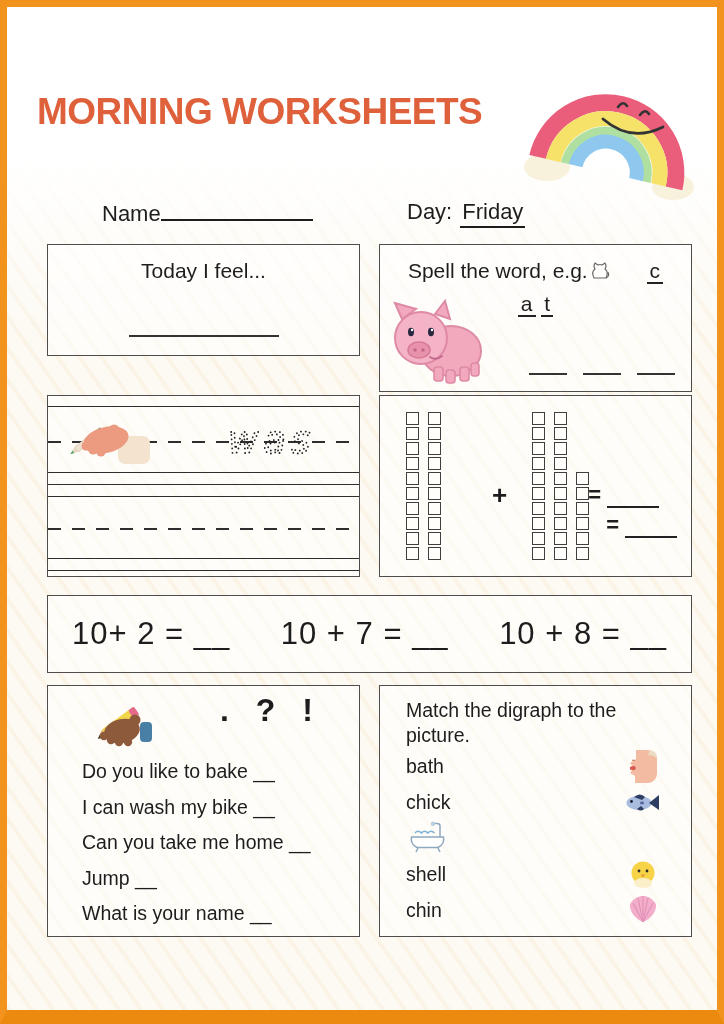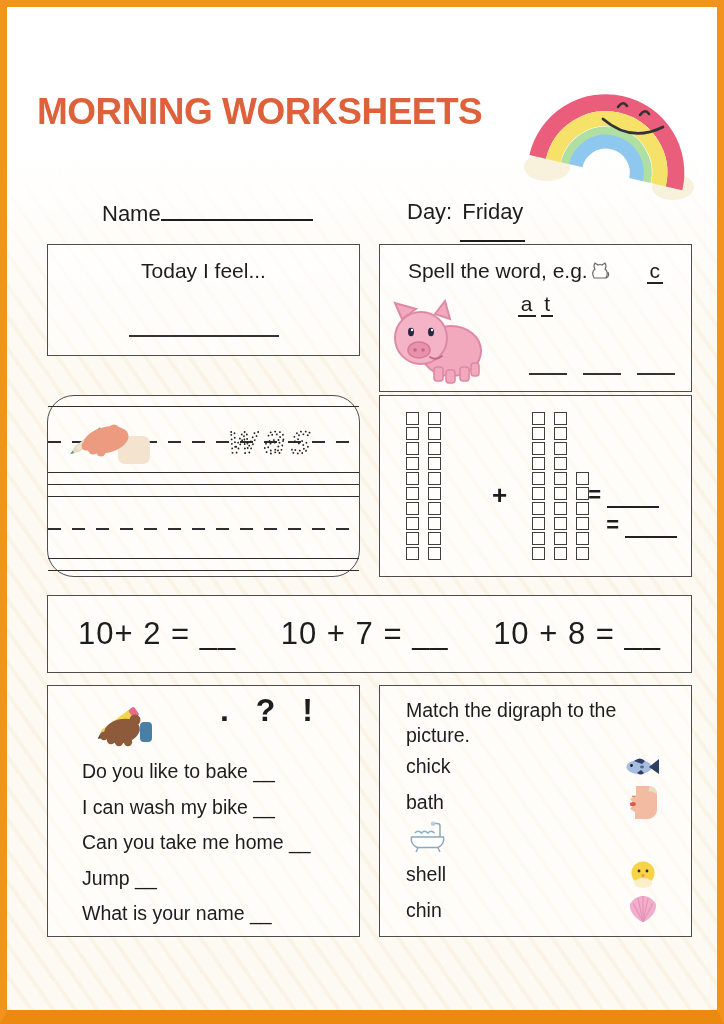--- a/index.html
+++ b/index.html
@@ -10,55 +10,55 @@
       linear-gradient(#ffffff 0px,#ffffff 150px,rgba(255,255,255,0) 330px),
       repeating-linear-gradient(55deg, rgba(240,220,186,0.22) 0 4px, rgba(255,255,255,0) 4px 18px),
       #FDFAF3;
     font-family:"Liberation Sans", sans-serif;color:#1d1d1d;overflow:hidden;
   }
   .title{position:absolute;left:30px;top:84px;font-size:37px;font-weight:900;color:#DE613B;letter-spacing:-0.5px;}
   .rainbow{position:absolute;left:510px;top:64px;}
   .name-row{position:absolute;left:95px;top:192px;display:flex;align-items:baseline;font-size:22px;}
   .name-blank{display:inline-block;width:152px;border-bottom:2px solid #1d1d1d;height:20px;}
   .day-row{position:absolute;left:400px;top:192px;display:flex;align-items:baseline;font-size:22px;gap:8px;}
-  .day-value{border-bottom:2px solid #1d1d1d;padding:0 2px 15px 2px;}
+  .day-value{border-bottom:2px solid #1d1d1d;padding:0 2px 1px 2px;}
   .wbox{position:absolute;border:1.6px solid #4d4d4d;background:rgba(255,255,255,0.55);box-sizing:border-box;}
   
   .box-feelings{left:40px;top:237px;width:313px;height:112px;}
   .feelings-title{text-align:center;margin-top:14px;font-size:21px;}
   .feelings-blank{position:absolute;left:50%;transform:translateX(-50%);bottom:18px;width:150px;border-bottom:2px solid #333;}
   
   .box-spell{left:372px;top:237px;width:313px;height:148px;}
   .spell-head{text-align:center;margin-top:10px;font-size:21px;line-height:31px;}
   .spell-letter{border-bottom:2px solid #222;padding:0 3px;}
   .spell-c{margin-left:30px;}
   .cat-icon{display:inline-block;vertical-align:-2px;margin-left:1px;}
   .pig-icon{position:absolute;left:8px;bottom:4px;}
   .spell-blanks{position:absolute;right:16px;bottom:16px;display:flex;gap:16px;}
   .spell-blank{width:38px;border-bottom:2.2px solid #333;}
   
-  .box-handwriting{left:40px;top:388px;width:313px;height:182px;border-radius:27px;}
+  .box-handwriting{left:40px;top:388px;width:313px;height:182px;}
   .hw-line{position:absolute;left:0;right:0;height:0;border-top:1.6px solid #2e2e2e;}
   .hw-dash{position:absolute;left:0;right:0;height:2.2px;background:repeating-linear-gradient(90deg,#2e2e2e 0 13px,transparent 13px 24px);}
   .hw-hand{position:absolute;left:14px;top:16px;}
   .hw-trace{position:absolute;left:178px;top:22px;}
   
   .box-blocks{left:372px;top:388px;width:313px;height:182px;}
   .blocks-group{position:absolute;bottom:16px;display:flex;align-items:flex-end;gap:9px;}
   .blocks-g1{left:26px;}
   .blocks-g2{left:152px;}
   .block-col{display:flex;flex-direction:column;gap:2px;}
   .block-sq{width:13px;height:13px;box-sizing:border-box;border:1.6px solid #3f3f3f;background:#FFFEFB;}
   .blocks-plus{position:absolute;left:112px;top:84px;font-size:26px;font-weight:700;}
   .equals-wrap{position:absolute;right:14px;top:86px;font-size:22px;font-weight:700;}
   .equals-row{display:flex;align-items:flex-end;gap:6px;}
   .equals-row.second{margin-left:18px;margin-top:4px;}
   .equals-blank{width:52px;border-bottom:2.6px solid #222;}
   
-  .box-math{left:40px;top:588px;width:645px;height:78px;display:flex;align-items:center;justify-content:space-between;padding:0 30px;}
+  .box-math{left:40px;top:588px;width:645px;height:78px;display:flex;align-items:center;justify-content:space-between;padding:0 24px;}
   .math-problem{font-size:31px;letter-spacing:1px;white-space:nowrap;}
   
   .box-punct{left:40px;top:678px;width:313px;height:252px;}
   .punct-hand{position:absolute;left:40px;top:12px;}
   .punct-marks{position:absolute;left:172px;top:6px;font-size:32px;font-weight:600;letter-spacing:9px;}
   .sentences{position:absolute;left:34px;top:68px;right:8px;}
   .sentence{font-size:19.5px;line-height:35.5px;white-space:nowrap;}
   
   .box-digraph{left:372px;top:678px;width:313px;height:252px;}
   .digraph-prompt{position:absolute;left:26px;top:12px;width:250px;font-size:19.5px;line-height:25px;}
@@ -274,40 +274,40 @@
         <div class="sentence">Jump __</div>
         <div class="sentence">What is your name __</div>
       </div>
   </div>
 
   <div class="wbox box-digraph">
     <div class="digraph-prompt">Match the digraph to the picture.</div>
     <div class="digraph-rows">
 
     <div class="digraph-row">
+          <span class="digraph-word">bath</span>
+          <span class="digraph-pic">
+            <svg id="tpl-chin" width="30" height="36" viewBox="0 0 30 36">
+    <path d="M 8 2 h 12 a 9 9 0 0 1 9 9 v 15 a 9 9 0 0 1 -9 9 h -13 v -7 l -5 -3 l 4 -5 l -4 -5 l 6 -4 z" fill="#F3BBA2"></path>
+    <path d="M 2 19 q 5 -2.5 6 1 q -1 3.5 -6 1.5 z" fill="#D95A4E"></path>
+    <path d="M 4 12 q 2 1 3 0" fill="none" stroke="#C98868" stroke-width="1.2"></path>
+    <path d="M 22 2 q 7 1 7 8 q -4 -3 -9 -3 z" fill="#EBDCC3"></path>
+  </svg>
+          </span>
+        </div>
+        <div class="digraph-row">
           <span class="digraph-word">chick</span>
           <span class="digraph-pic">
             <svg id="tpl-fish" width="36" height="22" viewBox="0 0 36 22">
     <ellipse cx="14" cy="12" rx="12.5" ry="7" fill="#A8BCE0"></ellipse>
     <polygon points="24,12 34,4 34,19" fill="#2E3F63"></polygon>
     <path d="M 9 6 q 6 -5 11 0 l -3 3 z" fill="#2E3F63"></path>
     <path d="M 12 18 q 4 3 7 0 l -3 -3 z" fill="#2E3F63"></path>
     <circle cx="6.5" cy="10.5" r="1.4" fill="#1d1d2e"></circle>
     <ellipse cx="17" cy="12" rx="2" ry="1.4" fill="#55679c"></ellipse>
-  </svg>
-          </span>
-        </div>
-        <div class="digraph-row">
-          <span class="digraph-word">bath</span>
-          <span class="digraph-pic">
-            <svg id="tpl-chin" width="30" height="36" viewBox="0 0 30 36">
-    <path d="M 8 2 h 12 a 9 9 0 0 1 9 9 v 15 a 9 9 0 0 1 -9 9 h -13 v -7 l -5 -3 l 4 -5 l -4 -5 l 6 -4 z" fill="#F3BBA2"></path>
-    <path d="M 2 19 q 5 -2.5 6 1 q -1 3.5 -6 1.5 z" fill="#D95A4E"></path>
-    <path d="M 4 12 q 2 1 3 0" fill="none" stroke="#C98868" stroke-width="1.2"></path>
-    <path d="M 22 2 q 7 1 7 8 q -4 -3 -9 -3 z" fill="#EBDCC3"></path>
   </svg>
           </span>
         </div>
         <div class="digraph-row">
           <span class="digraph-pic">
             <svg id="tpl-bath" width="38" height="34" viewBox="0 0 38 34">
     <path d="M 31 16 V 5 q 0 -2.5 -3 -2.5 h -3" fill="none" stroke="#8FA8BF" stroke-width="1.5"></path>
     <circle cx="24" cy="2.8" r="2.2" fill="#B9CEDF"></circle>
     <path d="M 6 12 q 3 -3.5 6.5 0 q 3 -3.5 6.5 0 q 3 -3.5 6.5 0" fill="none" stroke="#7FB3D6" stroke-width="1.6"></path>
     <path d="M 2.5 16 h 32 q 1.5 7 -5.5 10.5 h -21 q -7 -3.5 -5.5 -10.5 z" fill="#fff" stroke="#8FA8BF" stroke-width="1.5"></path>

